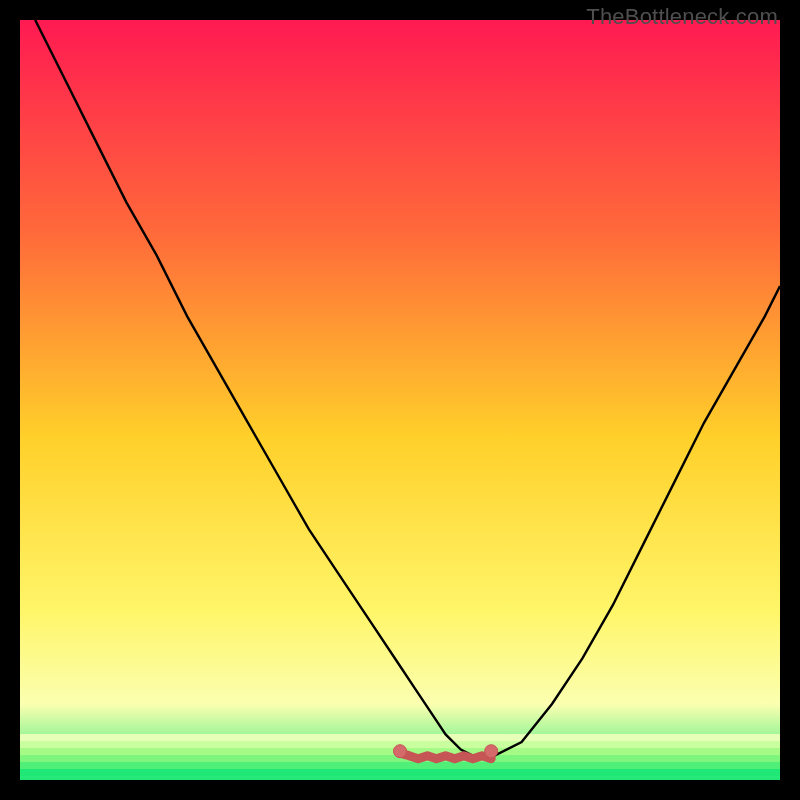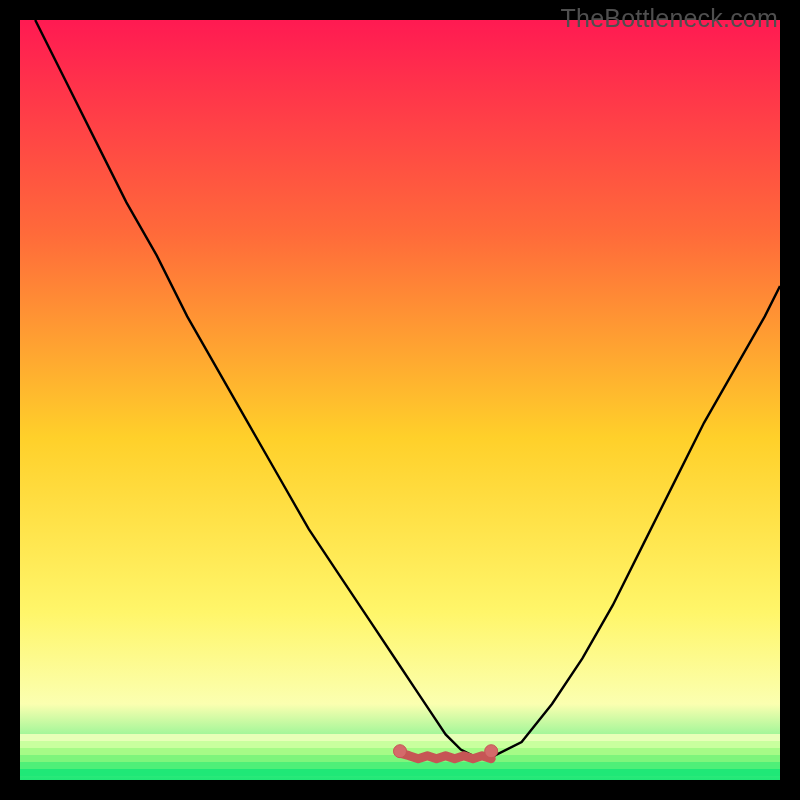--- a/index.html
+++ b/index.html
@@ -20,21 +20,21 @@
     left: 20px;
     top: 20px;
     width: 760px;
     height: 760px;
   }
   .watermark {
     position: absolute;
     top: 4px;
     right: 22px;
     font-family: Arial, Helvetica, sans-serif;
-    font-size: 25px;
+    font-size: 22px;
     color: #4f4f4f;
     letter-spacing: 0.2px;
   }
   svg { display: block; }
 </style>
 </head>
 <body>
 
 <div class="frame">
   <div class="plot">

